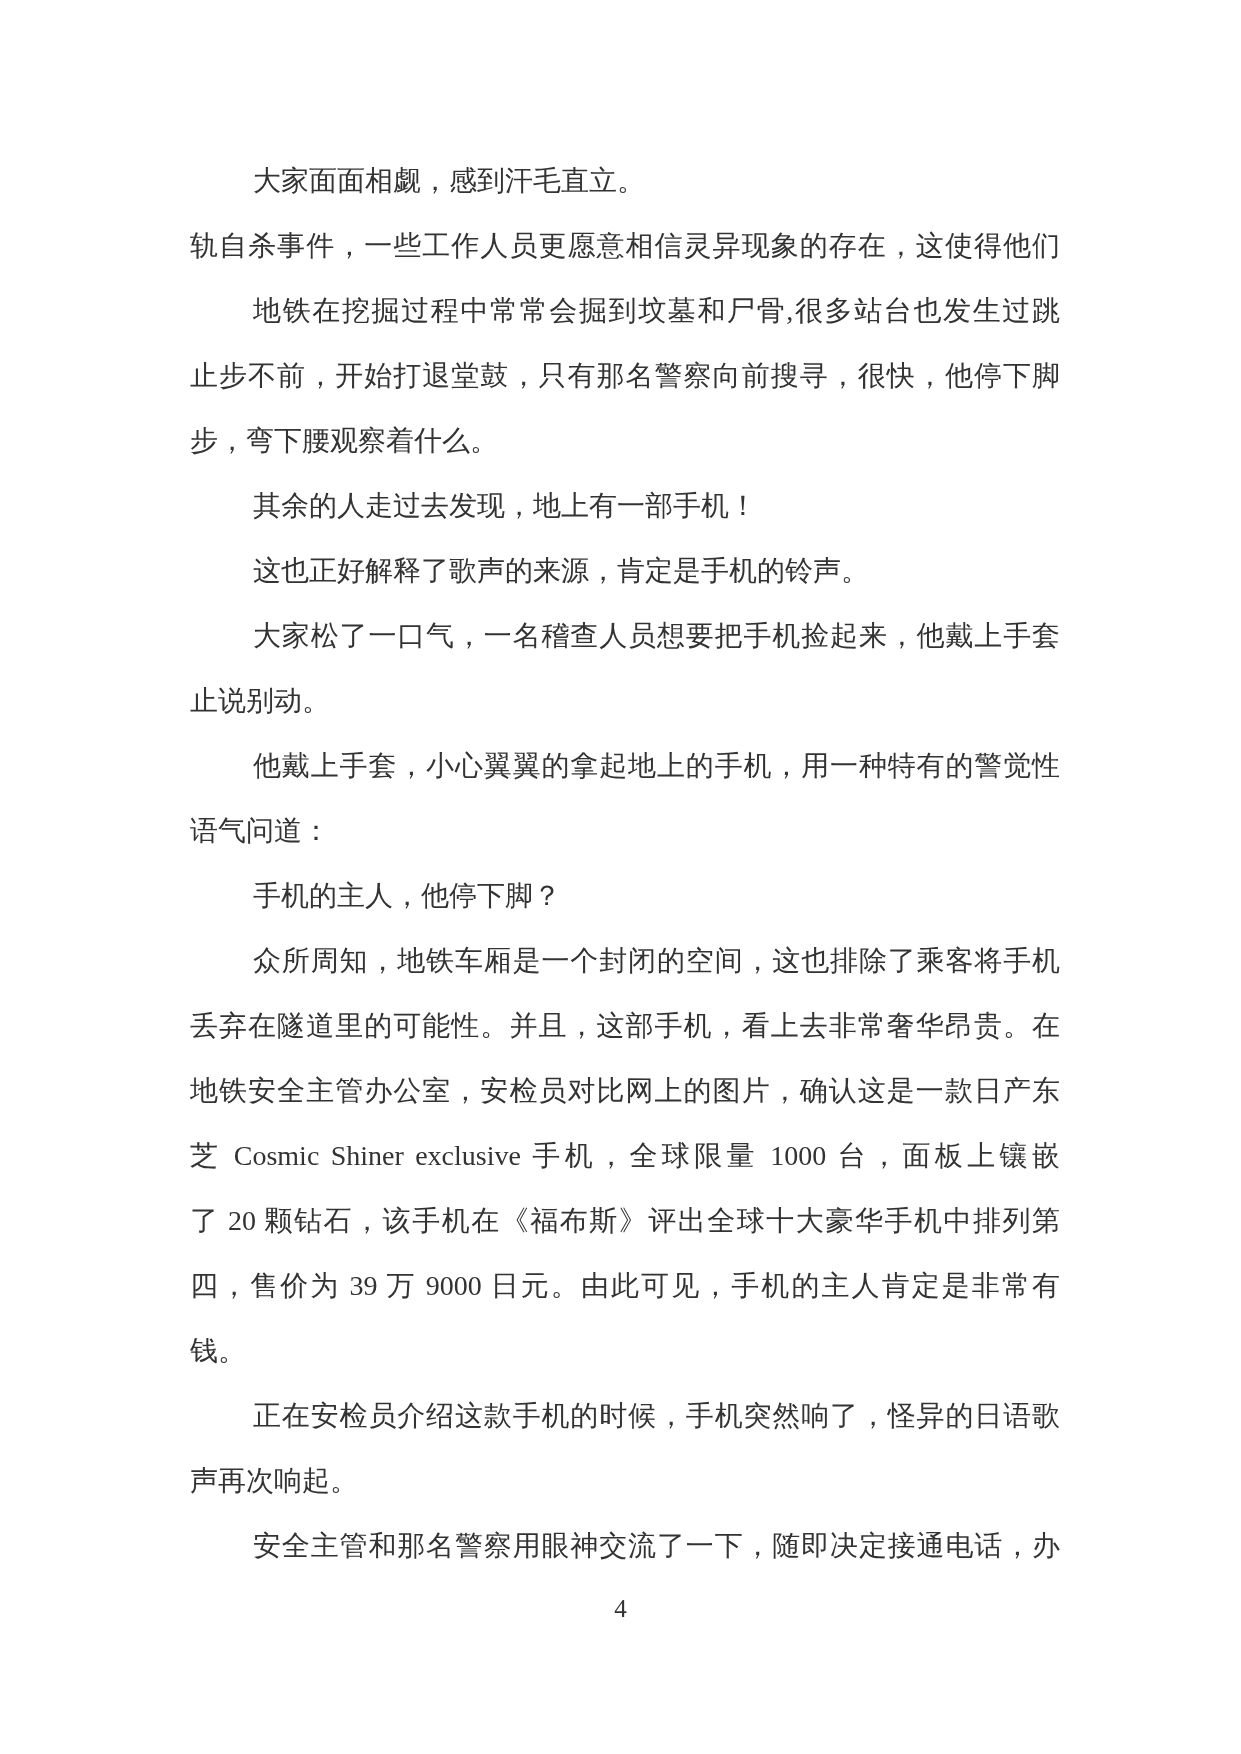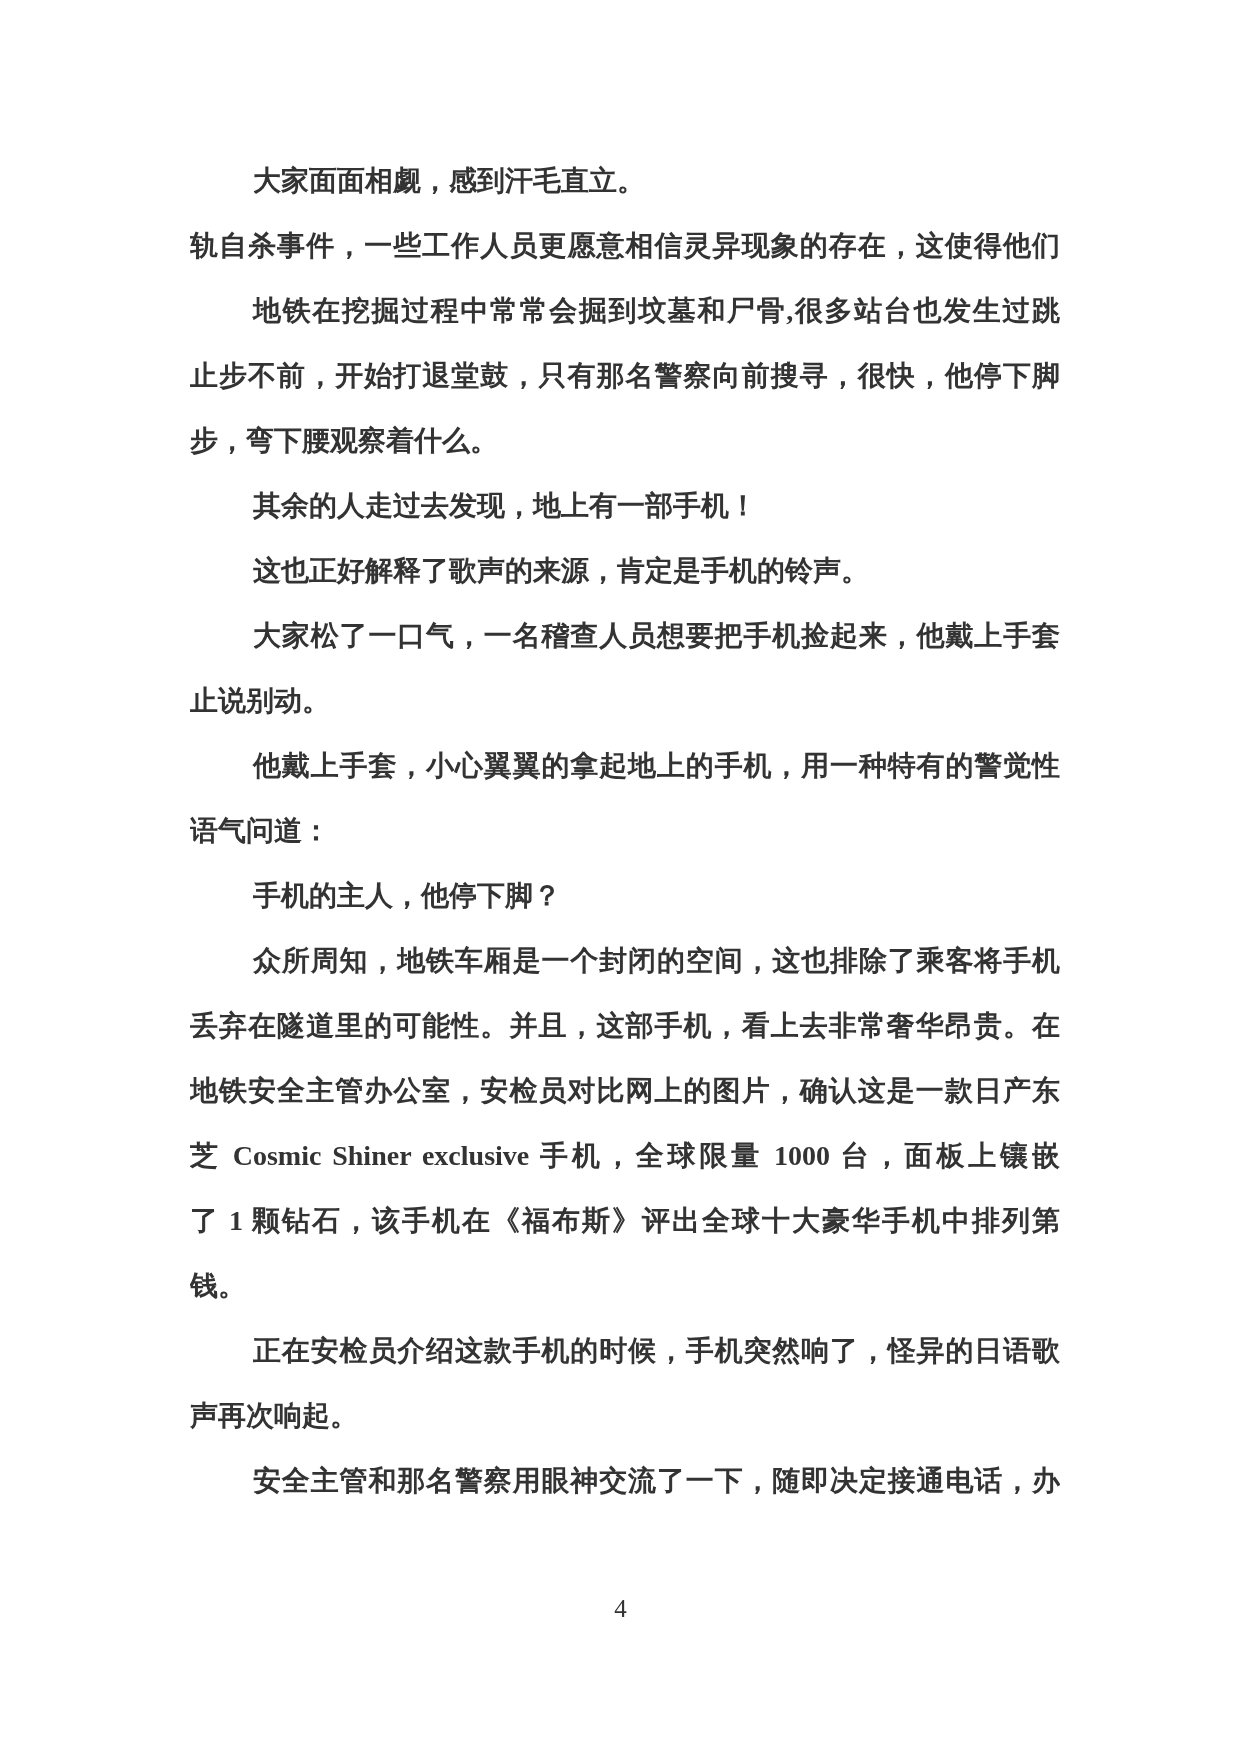--- a/index.html
+++ b/index.html
@@ -16,21 +16,21 @@
     font-family: "Liberation Serif", "DejaVu Serif", serif;
     color: #333333;
   }
   .doc-body {
     position: absolute;
     left: 190px;
     top: 148px;
     width: 870px;
     font-size: 28px;
     line-height: 65px;
-    font-weight: 700;
+    font-weight: 400;
   }
   .paragraph {
     margin: 0;
     padding: 0;
   }
   .line {
     height: 65px;
     white-space: nowrap;
     text-align: justify;
     text-align-last: justify;
@@ -84,21 +84,22 @@
         <div class="line end">语气问道：</div>
       </div>
       <div class="paragraph">
         <div class="line indent end">手机的主人，他停下脚？</div>
       </div>
       <div class="paragraph">
         <div class="line indent">众所周知，地铁车厢是一个封闭的空间，这也排除了乘客将手机</div>
         <div class="line">丢弃在隧道里的可能性。并且，这部手机，看上去非常奢华昂贵。在</div>
         <div class="line">地铁安全主管办公室，安检员对比网上的图片，确认这是一款日产东</div>
         <div class="line">芝 Cosmic Shiner exclusive 手机，全球限量 1000 台，面板上镶嵌</div>
-        <div class="line">了 1 颗钻石，该手机在《福布斯》评出全球十大豪华手机中排列第</div>
+        <div class="line">了 20 颗钻石，该手机在《福布斯》评出全球十大豪华手机中排列第</div>
+        <div class="line">四，售价为 39 万 9000 日元。由此可见，手机的主人肯定是非常有</div>
         <div class="line end">钱。</div>
       </div>
       <div class="paragraph">
         <div class="line indent">正在安检员介绍这款手机的时候，手机突然响了，怪异的日语歌</div>
         <div class="line end">声再次响起。</div>
       </div>
       <div class="paragraph">
         <div class="line indent">安全主管和那名警察用眼神交流了一下，随即决定接通电话，办</div>
       </div>
     </div>

